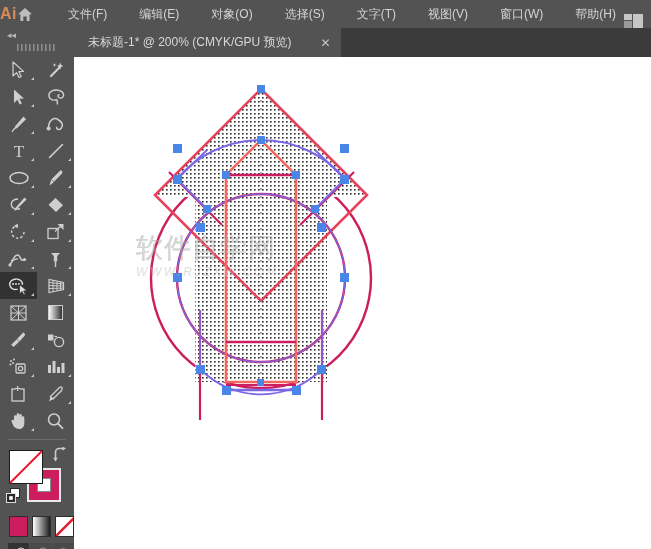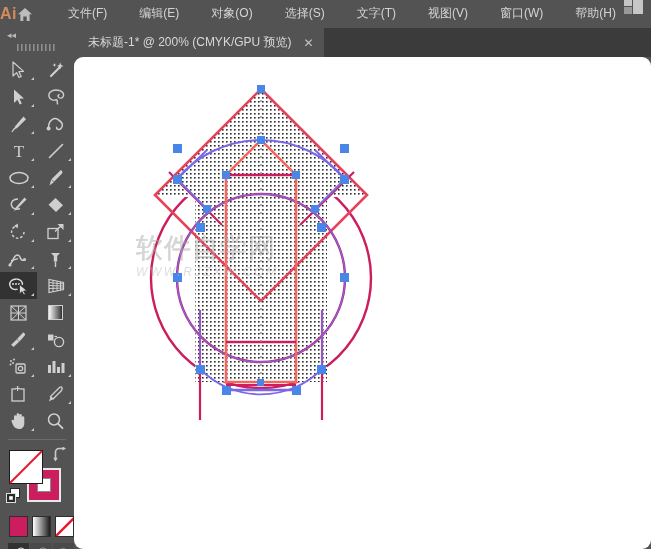--- a/index.html
+++ b/index.html
@@ -8,21 +8,21 @@
     overflow: hidden;
     background: #535353;
     font-family: "Liberation Sans", "DejaVu Sans", sans-serif;
   }
   #app { position: relative; width: 651px; height: 549px; }
 
   
   #menubar {
     position: absolute; left: 0; top: 0; width: 600px; height: 28px;
     background: #535353;
-    display: flex; align-items: flex-start;
+    display: flex; align-items: flex-end;
   }
   #ai-logo {
     width: 34px; height: 28px;
     display: flex; align-items: center; justify-content: center;
     color: #d78b5a; font-size: 16px; font-weight: bold;
     letter-spacing: 0.5px;
   }
   #home-btn {
     width: 30px; height: 28px;
     display: flex; align-items: center; justify-content: center;
@@ -42,21 +42,21 @@
 
   
   #tabbar {
     position: absolute; left: 0; top: 28px; width: 651px; height: 29px;
     background: #3b3b3b;
   }
   #tab {
     position: absolute; left: 74px; top: 0; height: 29px;
     background: #535353;
     display: flex; align-items: center;
-    padding: 0 10px 0 14px; gap: 12px;
+    padding: 0 10px 0 14px; gap: 29px;
   }
   #tab-title { color: #d8d8d8; font-size: 12px; white-space: nowrap; }
   #tab-close { color: #c4c4c4; font-size: 12px; line-height: 1; }
 
   
   #toolbar {
     position: absolute; left: 0; top: 28px; width: 74px; height: 521px;
     background: #535353;
   }
   #tb-collapse {
@@ -128,21 +128,21 @@
   }
   .dmode.active { background: #323232; }
   .tb-divider {
     height: 1px; background: #6b6b6b; margin: 5px 8px 0 8px;
   }
 
   
   #canvas-wrap {
     position: absolute; left: 74px; top: 57px;
     width: 577px; height: 492px;
-    background: #ffffff; overflow: hidden; border-radius: 9px;
+    background: #ffffff; overflow: hidden;
   }
   #canvas-wrap svg { display: block; }
 
   
   #watermark {
     position: absolute; left: 62px; top: 173px;
     pointer-events: none; user-select: none;
     opacity: 0.50;
   }
   #wm-cn {

